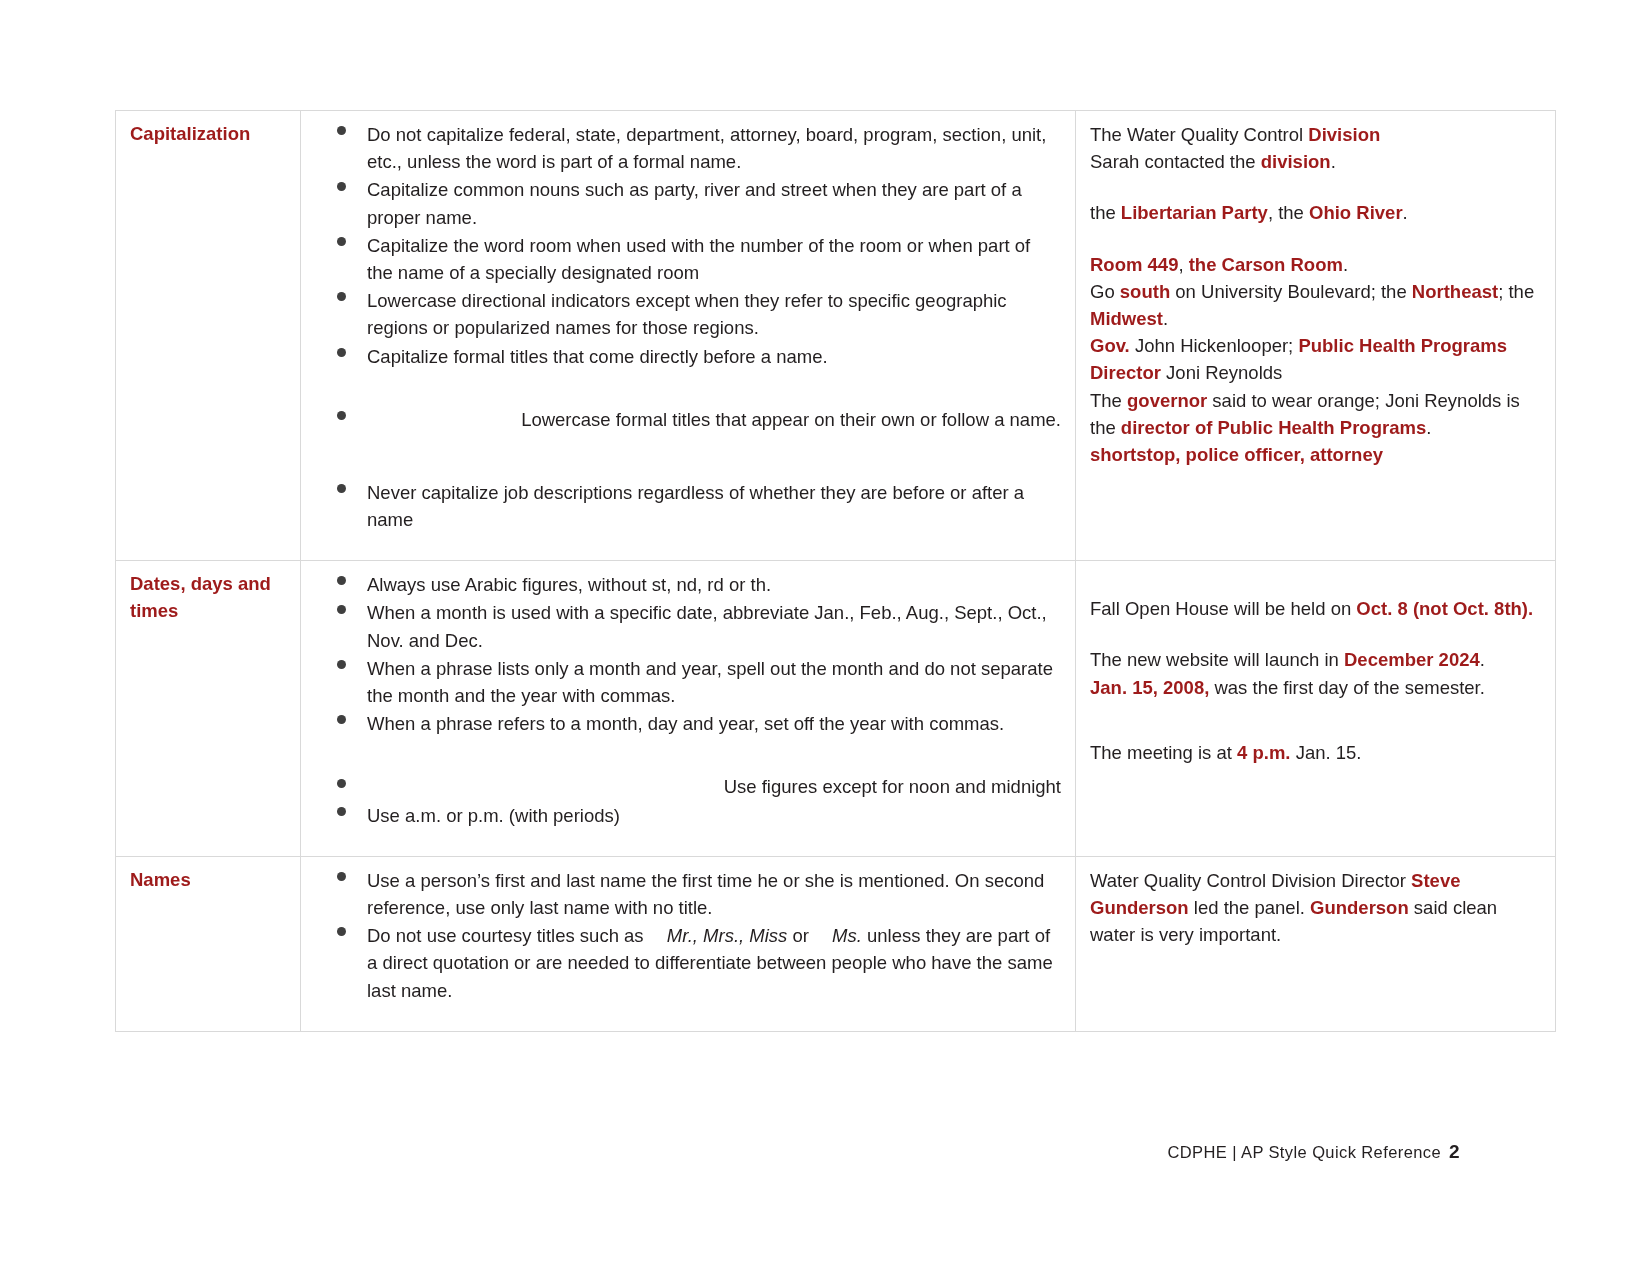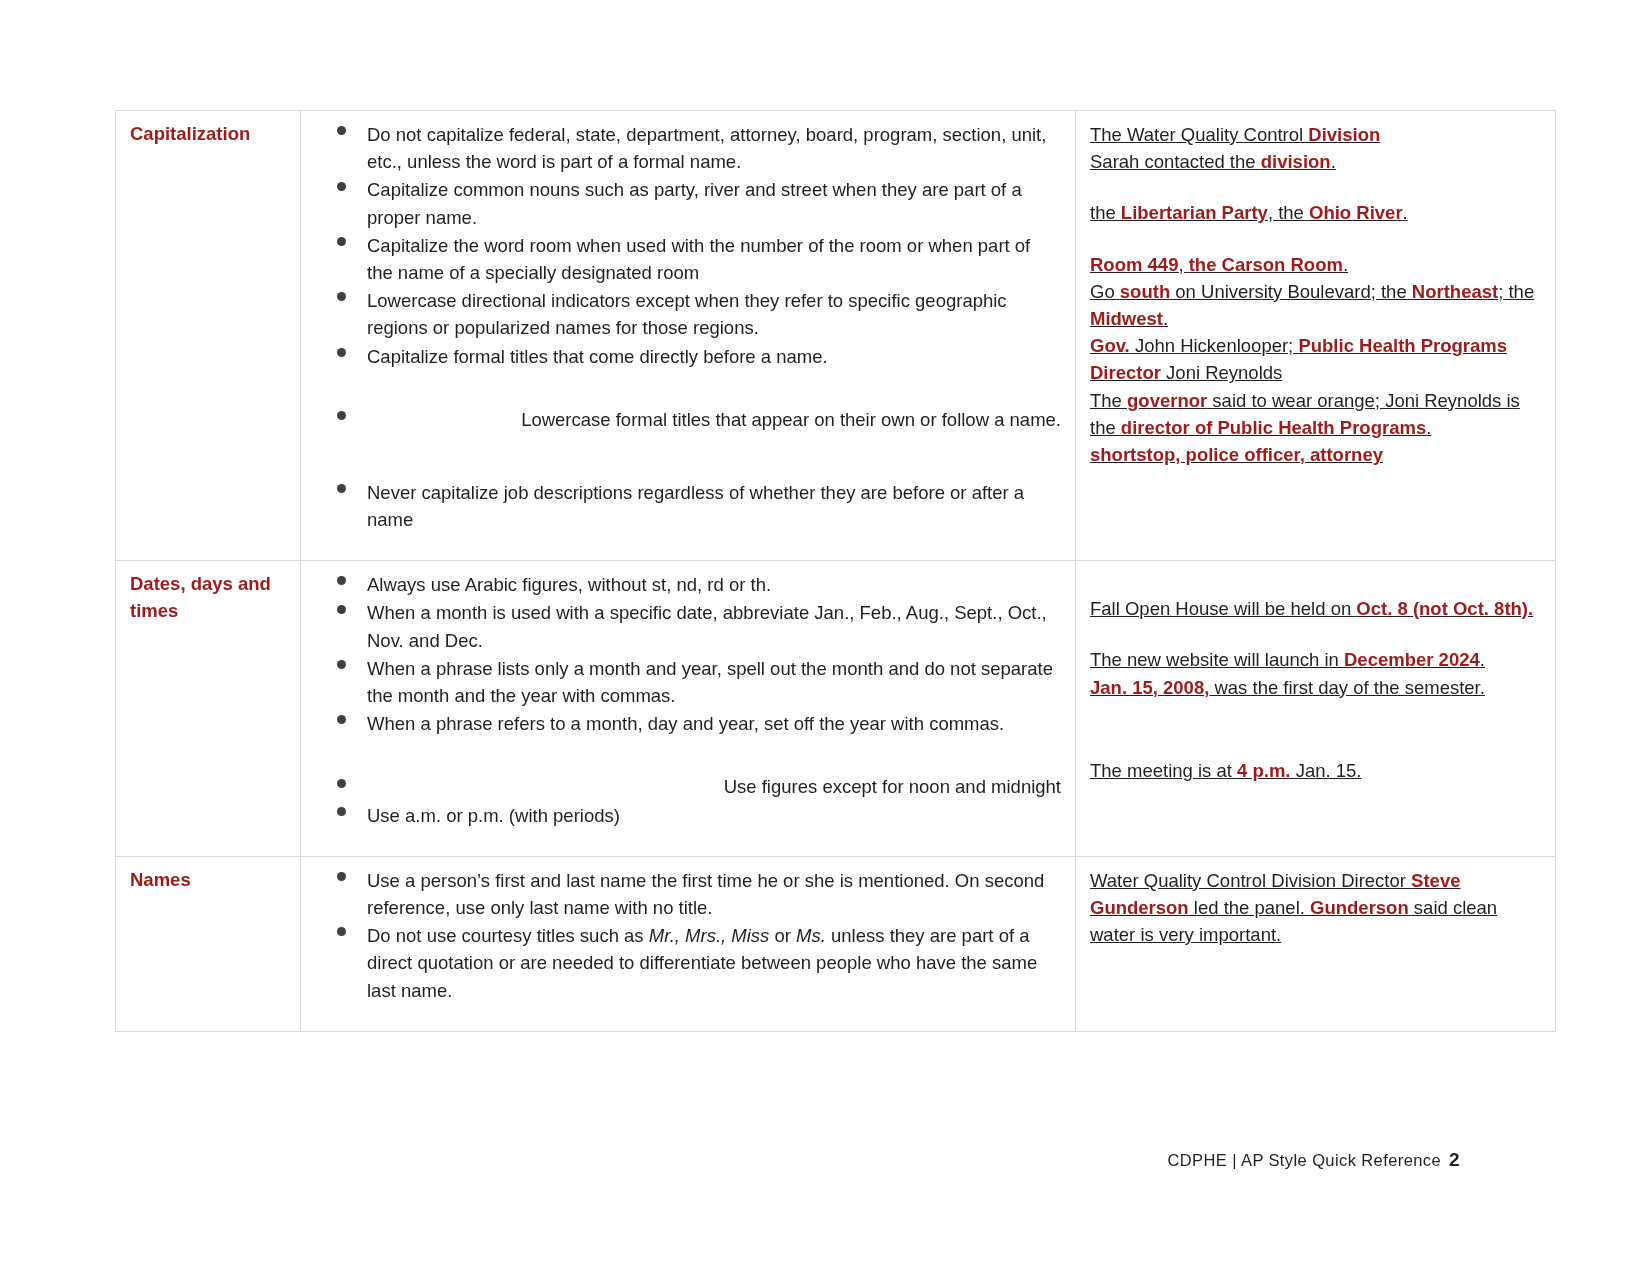--- a/index.html
+++ b/index.html
@@ -67,35 +67,34 @@
     background: #3f3f3f;
     display: block;
   }
   ul.rules li.spaced { margin-top: 36px; text-align: right; }
   ul.rules li.spaced-lg { margin-top: 46px; }
 
   .examples {
     font-size: 18.5px;
     line-height: 1.47;
     color: #231f20;
-    text-decoration: underline;
   }
   .examples p { margin: 0; }
   .examples p.gap { margin-top: 24px; }
-  .examples p.gap-lg { margin-top: 56px; }
+  .examples p.gap-lg { margin-top: 38px; }
   .hl {
     color: #9e1b1b;
     font-weight: bold;
   }
-  .it { font-style: italic; }
+  .it { font-style: italic; margin-left: 18px; }
 
   .footer {
     position: absolute;
     right: 190px;
-    bottom: 104px;
+    bottom: 112px;
     font-size: 16.5px;
     color: #231f20;
     letter-spacing: 0.4px;
   }
   .footer .pg {
     font-weight: bold;
     font-size: 19px;
     margin-left: 8px;
   }
 </style>

